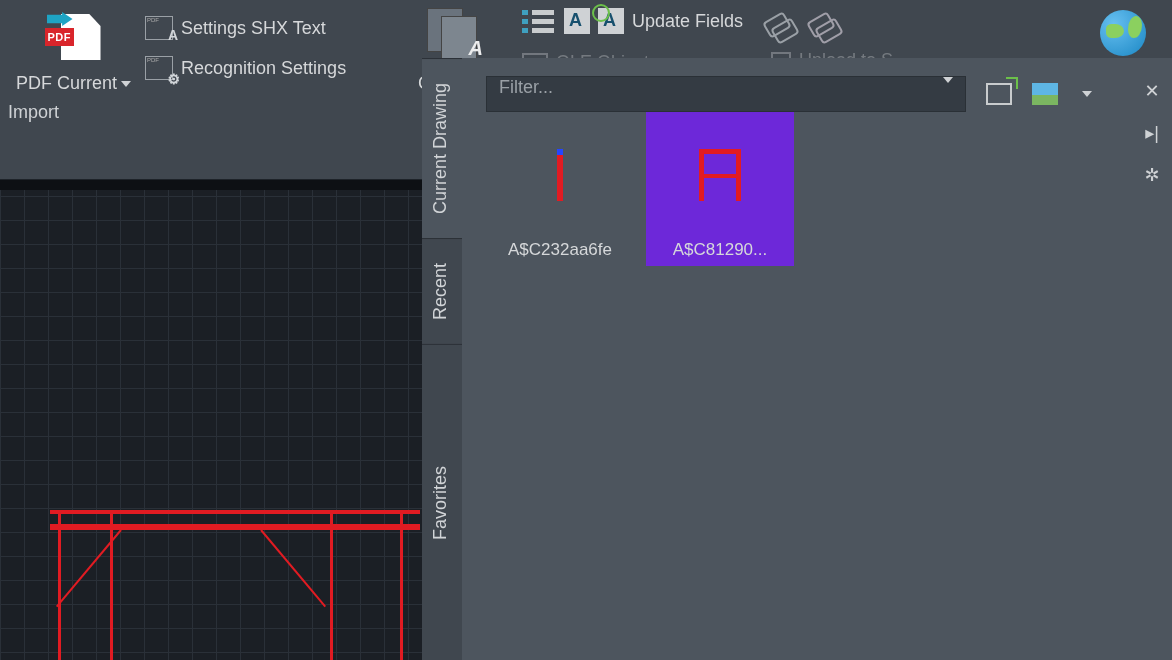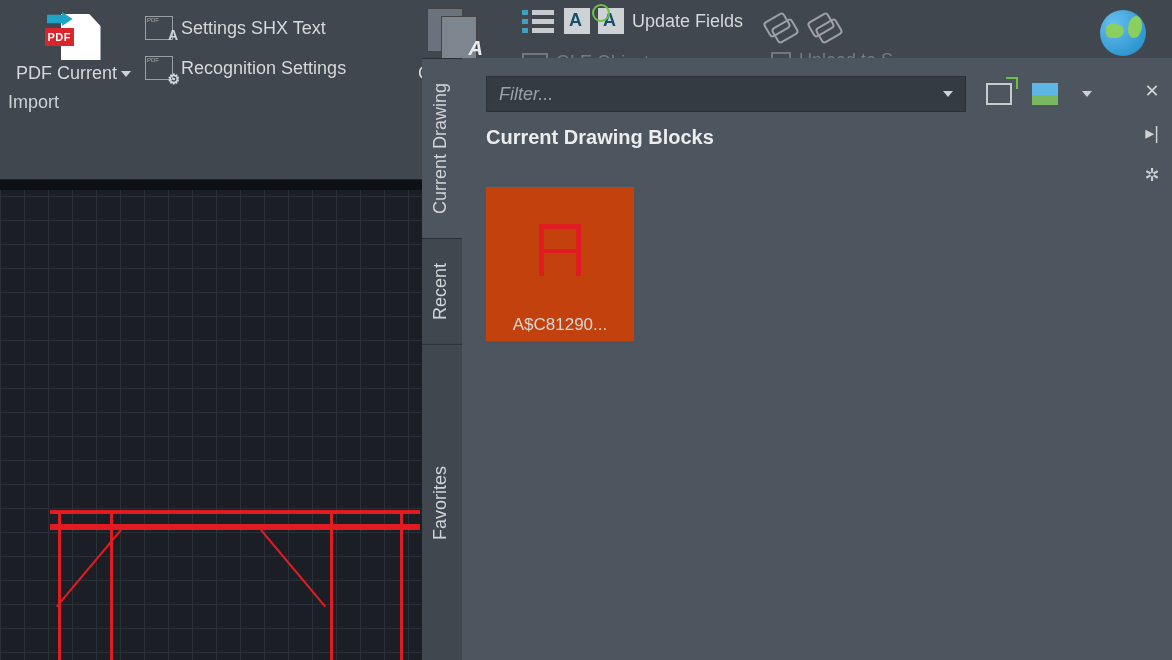--- a/index.html
+++ b/index.html
@@ -27,21 +27,21 @@
     padding: 4px 8px 0 8px;
   }
   .panel-body { display: flex; align-items: flex-start; }
   .panel-label {
     font-size: 18px;
     color: #cfd2d5;
     padding: 4px 0 6px 0;
   }
   .big-btn {
     display: flex; flex-direction: column; align-items: center;
-    padding: 4px 8px; gap: 2px;
+    padding: 4px 8px; gap: 12px;
     min-width: 92px;
   }
   .big-btn .lbl { font-size: 18px; text-align: center; line-height: 22px; }
   .tiny-btn {
     display: flex; align-items: center; gap: 8px;
     font-size: 18px; padding: 4px 6px;
   }
   .pdf-icon {
     width: 58px; height: 52px; position: relative;
   }
@@ -159,44 +159,44 @@
   }
   .vtab.active { background:#4d555e; }
   .palette .content {
     flex:1; padding:18px 18px 18px 24px;
     display:flex; flex-direction:column;
   }
   .filter-row { display:flex; align-items:center; gap:20px; }
   .filter-input {
     flex:1; max-width:480px; height:36px;
     background:#343b43; border:1px solid #2a3036;
-    color:#9aa0a6; font-style:italic; font-size:18px;
+    color:#9aa0a6; font-size:18px;
     padding:0 12px;
-    display:flex; align-items:center; justify-content:space-between;
+    display:flex; justify-content:space-between;
   }
   .toolbar-icon { width:26px; height:22px; display:inline-block; }
   .insert-icon {
     border:2px solid #c9ccce; position:relative;
   }
   .insert-icon::after{ content:""; position:absolute; right:-8px; top:-8px; width:10px;height:10px;border-top:2px solid #6cc04a;border-right:2px solid #6cc04a;}
   .thumb-icon {
     background: linear-gradient(180deg,#5eb6e4 55%,#7bb661 55%);
   }
   .section-title {
     font-size:20px; font-weight:600; color:#ecedef; margin:14px 0 10px 0;
   }
   .grid {
     display:grid; grid-template-columns: repeat(4, 148px); gap:22px 12px;
     align-content:start;
   }
   .block {
     display:flex; flex-direction:column; align-items:center; gap:10px;
     padding:8px 4px 6px;
   }
-  .block.selected { background:#c2410c;margin-top:28px; }
+  .block.selected { background:#6d28d9; }
   .thumb {
     width:120px; height:110px; display:flex; align-items:center; justify-content:center;
   }
   .block-label { font-size:17px; color:#d6d8da; white-space:nowrap; overflow:hidden; text-overflow:ellipsis; max-width:140px;}
 
   
   .t1 { width:6px; height:52px; background:#e11b22; border-top:6px solid #2546ff;}
   .t2 { width:60px; height:6px; background:#2546ff; position:relative;}
   .t2::after{content:"";position:absolute;right:-2px;top:4px;width:6px;height:22px;background:#e11b22;}
   .t3 { width:42px; height:52px; border-left:5px solid #e11b22; border-right:5px solid #e11b22; border-top:5px solid #e11b22; position:relative;}
@@ -322,23 +322,28 @@
     <div class="filter-row">
       <div class="filter-input">
         <span>Filter...</span>
         <span class="dropdown-caret"></span>
       </div>
       <span class="toolbar-icon insert-icon"></span>
       <span class="toolbar-icon thumb-icon"></span>
       <span class="dropdown-caret"></span>
     </div>
 
-    <div class="section-title">Current Drawing Blocks</div>
 
     <div class="grid" id="blocks-grid">
+        <div class="block">
+          <div class="thumb">
+            <div class="t1"></div>
+          </div>
+          <div class="block-label">A$C232aa6fe</div>
+        </div>
         <div class="block selected">
           <div class="thumb">
             <div class="t3"></div>
           </div>
           <div class="block-label">A$C81290...</div>
         </div>
       </div>
   </div>
 
   <div class="win-controls">

